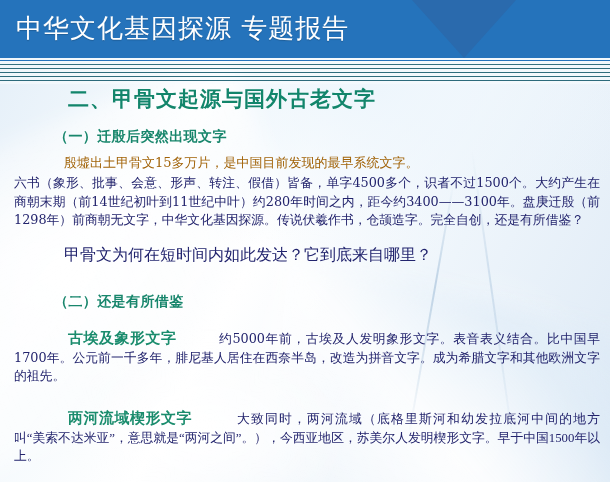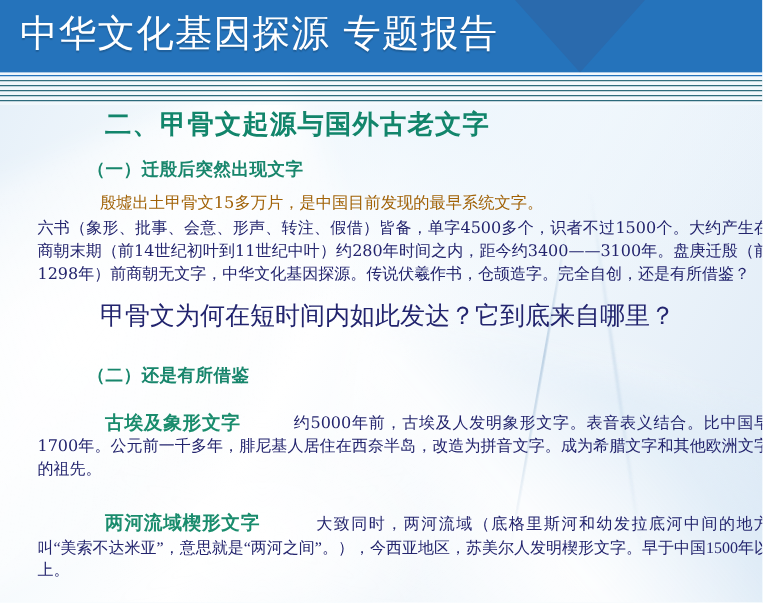--- a/index.html
+++ b/index.html
@@ -86,21 +86,21 @@
     right: 94px; top: 0;
     width: 0; height: 0;
     border-left: 52px solid transparent;
     border-right: 52px solid transparent;
     border-top: 58px solid #2a6aad;
   }
   .header-title {
     position: absolute;
     left: 16px; top: 7px;
     color: #ffffff;
-    font-size: 30px;
+    font-size: 26px;
     line-height: 42px;
     letter-spacing: 1px;
     font-family: "DejaVu Serif", "Liberation Serif", serif;
     white-space: nowrap;
     text-shadow: 0 1px 1px rgba(0,0,0,0.18);
   }
 
   
   .rules {
     position: absolute;
@@ -123,21 +123,21 @@
   .rules .band-fill {
     position: absolute;
     left: 0; top: 0;
     width: 610px; height: 26px;
     background: rgba(247,252,254,0.55);
   }
 
   
   .content {
     position: absolute;
-    left: 16px; top: 84px;
+    left: 0; top: 84px;
     width: 592px; height: 398px;
   }
 
   .h2-main {
     position: absolute;
     left: 68px; top: 1px;
     color: #12856b;
     font-size: 21px;
     line-height: 28px;
     font-weight: bold;
@@ -193,24 +193,24 @@
     font-family: "DejaVu Serif", "Liberation Serif", serif;
     text-align: justify;
   }
   .body-small.b1 { top: 90px; }
 
   .question {
     position: absolute;
     left: 34px; top: 160px;
     width: 560px;
     color: #22246e;
-    font-size: 20px;
+    font-size: 16px;
     line-height: 22px;
     text-indent: 30px;
-    font-family: Liberation Mono, monospace;
+    font-family: Liberation Serif, serif;
   }
 
   .term-body {
     position: absolute;
     width: 586px;
     color: #23246d;
     font-size: 12.8px;
     line-height: 18.5px;
     font-family: "DejaVu Serif", "Liberation Serif", serif;
     text-align: justify;

